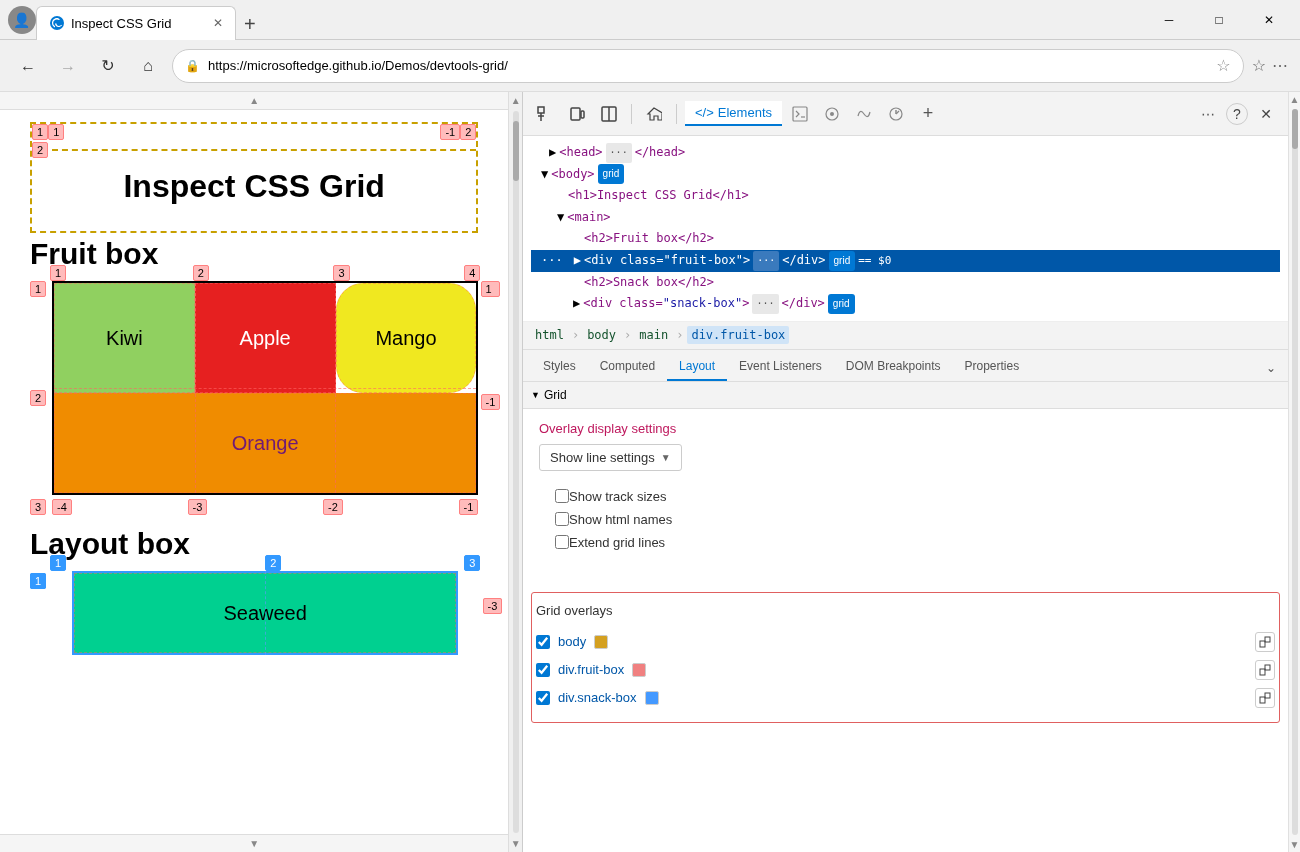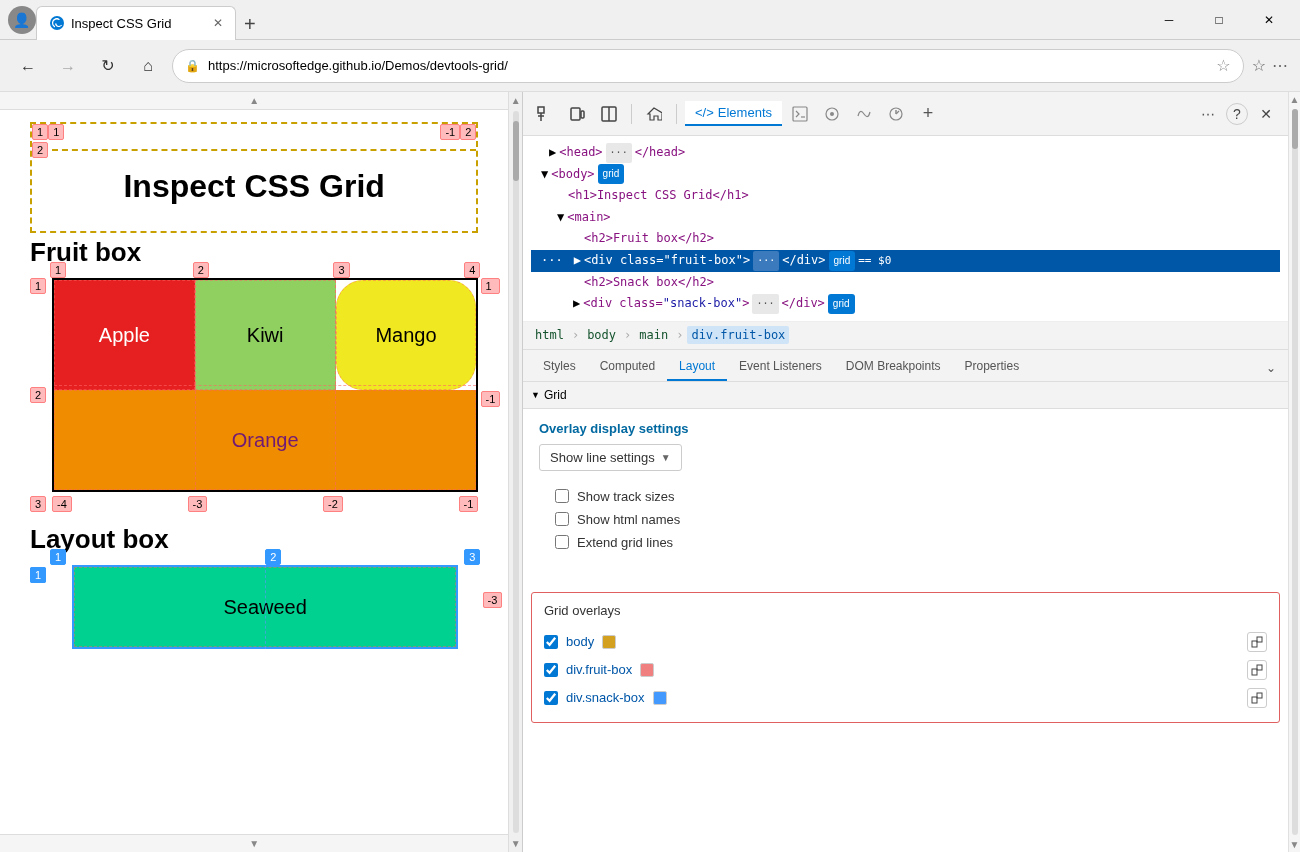--- a/index.html
+++ b/index.html
@@ -65,21 +65,21 @@
       position: relative;
       padding: 0;
     }
     .webpage-content {
       padding: 16px 20px;
       position: relative;
     }
 
     
     .page-title { font-size: 32px; font-weight: bold; text-align: center; margin: 10px 0 20px; }
-    .section-title { font-size: 26px; font-weight: bold; margin-bottom: 10px; }
+    .section-title { font-size: 30px; font-weight: bold; margin-bottom: 10px; }
 
     
     .fruit-grid {
       display: grid;
       grid-template-columns: 1fr 1fr 1fr;
       grid-template-rows: auto auto;
       border: 2px solid #000;
       position: relative;
     }
     .fruit-cell {
@@ -202,40 +202,40 @@
     
     .grid-section-header {
       display: flex; align-items: center; gap: 4px;
       padding: 6px 8px; background: #f3f3f3;
       font-size: 12px; font-weight: 500; cursor: pointer;
       border-bottom: 1px solid #ddd;
     }
     .section-content { padding: 12px 16px; }
 
     .setting-group { margin-bottom: 14px; }
-    .setting-label { font-size: 13px; font-weight: 700; margin-bottom: 8px; color: #0369a1; }
+    .setting-label { font-size: 13px; font-weight: 400; margin-bottom: 8px; color: #be185d; }
     .dropdown-btn {
       display: flex; align-items: center; gap: 6px;
       border: 1px solid #ccc; background: white; padding: 5px 10px;
       border-radius: 3px; cursor: pointer; font-size: 13px; color: #333;
     }
     .dropdown-arrow { font-size: 10px; color: #666; }
 
     .checkbox-row {
-      display: flex; gap: 8px;
+      display: flex; gap: 0;
       padding: 4px 16px; font-size: 13px; color: #333;
     }
     .checkbox-row input[type=checkbox] { width: 14px; height: 14px; cursor: pointer; }
 
     
     .overlays-section {
       margin: 12px 8px;
       border: 1px solid #e06060;
       border-radius: 3px;
-      padding: 10px 12px;
+      padding: 10px 4px;
     }
     .overlays-title { font-size: 13px; font-weight: 500; margin-bottom: 10px; color: #333; }
     .overlay-row {
       display: flex; align-items: center; gap: 8px;
       padding: 4px 0; font-size: 13px;
     }
     .overlay-row input[type=checkbox] { width: 14px; height: 14px; accent-color: #0078d4; }
     .color-swatch { width: 14px; height: 14px; border-radius: 2px; border: 1px solid #ccc; display: inline-block; }
     .inspect-icon {
       margin-left: auto; width: 20px; height: 20px;
@@ -339,22 +339,22 @@
             <span class="grid-num">1</span>
             <span class="grid-num">-1</span>
           </div>
 
           <div class="fruit-grid">
 
             <div style="position:absolute;top:0;bottom:0;left:33.3%;border-left:1px dashed rgba(255,100,100,0.6);pointer-events:none;z-index:5;"></div>
             <div style="position:absolute;top:0;bottom:0;left:66.6%;border-left:1px dashed rgba(255,100,100,0.6);pointer-events:none;z-index:5;"></div>
             <div style="position:absolute;left:0;right:0;top:50%;border-top:1px dashed rgba(255,100,100,0.6);pointer-events:none;z-index:5;"></div>
 
+            <div class="fruit-cell kiwi">Kiwi</div>
             <div class="fruit-cell apple">Apple</div>
-            <div class="fruit-cell kiwi">Kiwi</div>
             <div class="fruit-cell mango">Mango</div>
             <div class="fruit-cell orange">Orange</div>
           </div>
 
           <div style="position:relative;display:flex;justify-content:space-between;margin-top:4px;">
             <span class="grid-num">-4</span>
             <span class="grid-num">-3</span>
             <span class="grid-num">-2</span>
             <span class="grid-num">-1</span>
           </div>

